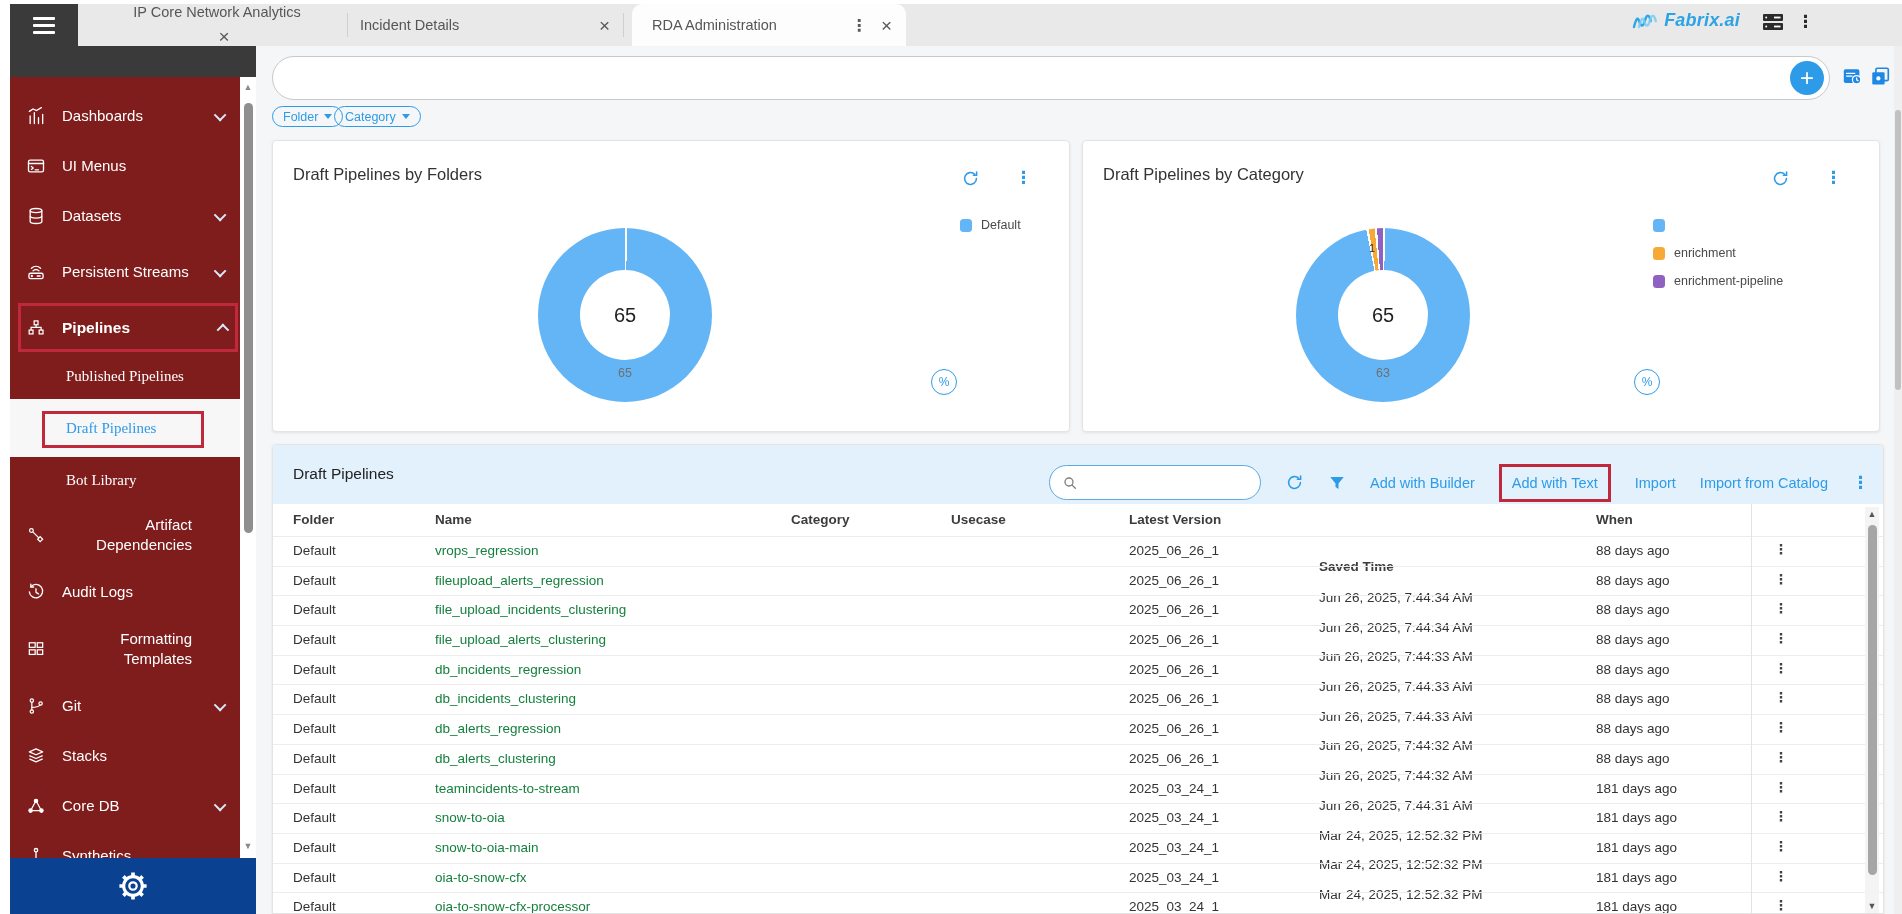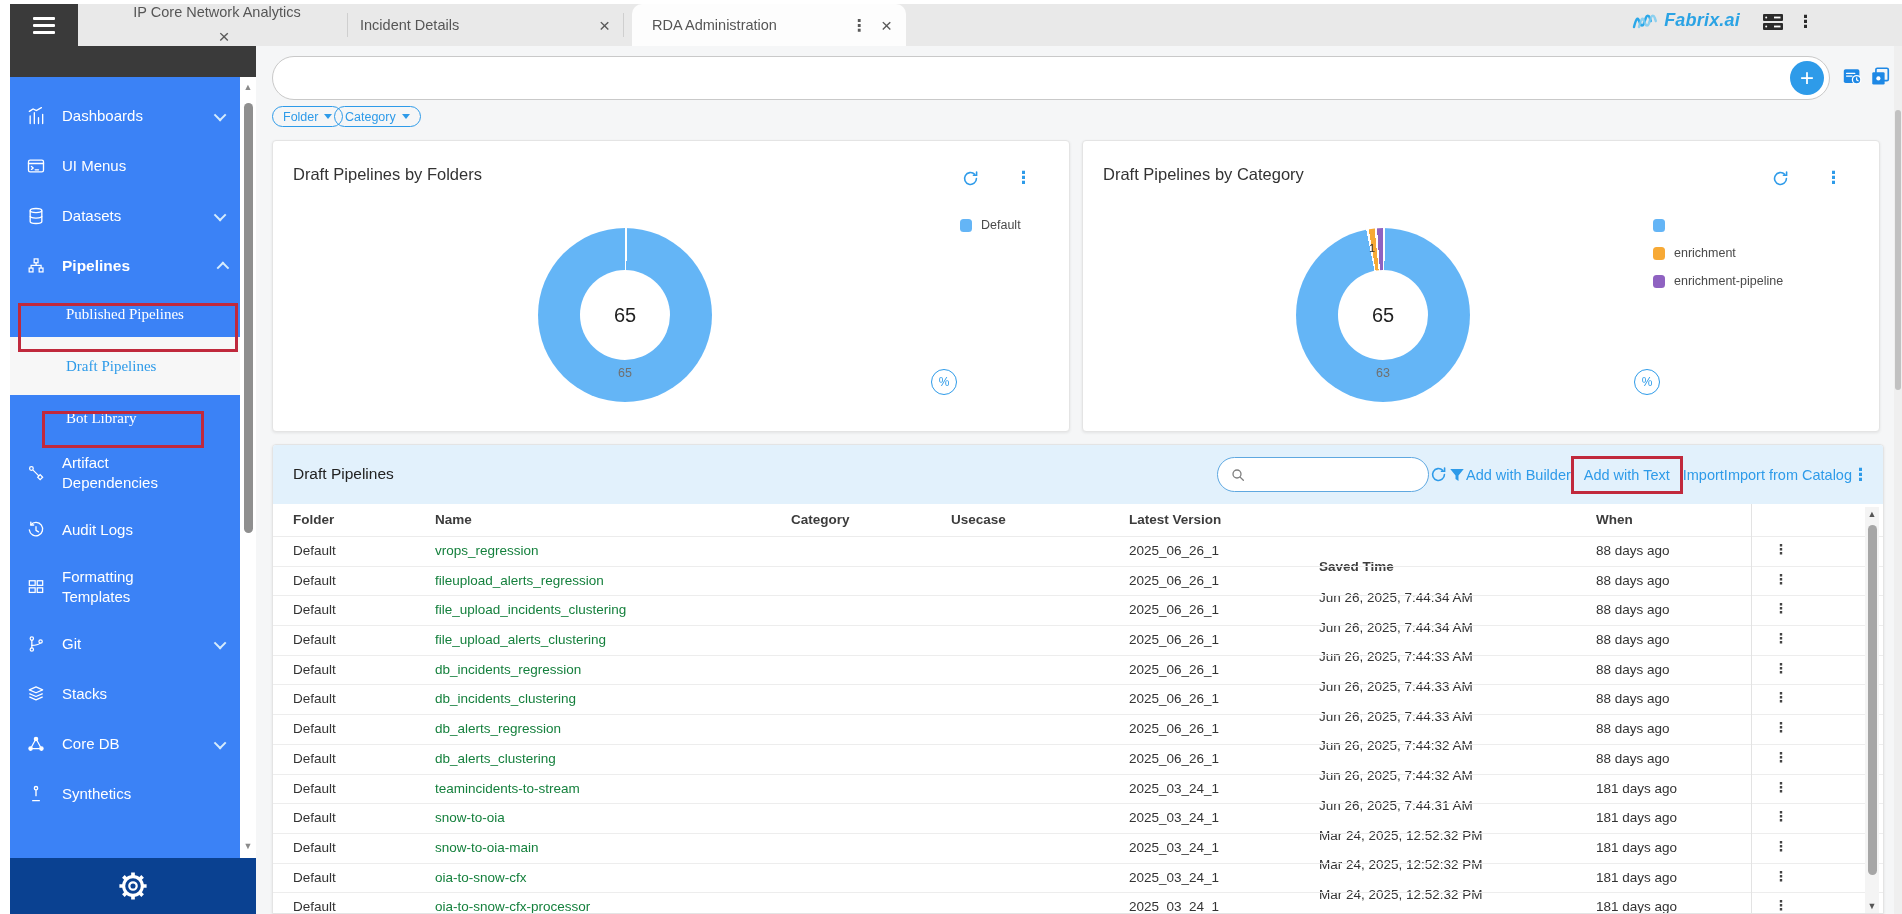--- a/index.html
+++ b/index.html
@@ -23,30 +23,30 @@
   .tab.t2{left:340px;width:284px;}
   .tab.t3{left:632px;width:274px;background:#fdfdfd;border-radius:10px 10px 0 0;}
   .brand{position:absolute;right:162px;top:10px;display:flex;align-items:center;gap:4px;}
   .brand-name{color:#2ba3e4;font-size:18px;font-weight:bold;font-style:italic;letter-spacing:.2px;}
   .server-ic{position:absolute;right:118px;top:13px;cursor:pointer;}
   .top-kebab{position:absolute;right:88px;top:11px;font-size:17px;color:#2b2b2b;font-weight:bold;cursor:pointer;}
 
   
   .side-strip{position:absolute;left:10px;top:46px;width:246px;height:31px;background:#3a3a3a;}
   .sidebar{position:absolute;left:10px;top:77px;width:246px;height:781px;background:#fff;}
-  .menu{position:absolute;left:0;top:0;width:230px;height:781px;background:#3b82f6;
+  .menu{position:absolute;left:0;top:0;width:230px;height:781px;background:#7f1d1d;
         display:flex;flex-direction:column;padding-top:14px;overflow:hidden;}
   .mi{display:flex;align-items:center;color:#fff;font-size:15px;font-weight:500;
       padding-left:16px;padding-right:14px;cursor:pointer;flex:none;}
   .mi .ic{width:24px;flex:none;display:flex;align-items:center;}
   .mi .lbl{margin-left:12px;line-height:1.35;max-width:130px;}
   .mi .chev{margin-left:auto;width:9px;height:9px;border-left:2px solid #d6ecfc;border-bottom:2px solid #d6ecfc;flex:none;}
   .chev.down{transform:rotate(-45deg) translateY(-2px);}
   .chev.up{transform:rotate(135deg) translateY(-2px);}
-  .mi.h50{height:50px;} .mi.h62{height:62px;} .mi.h64{height:64px;}
+  .mi.h50{height:50px;} .mi.h62{height:62px;} .mi.h64{height:64px;text-align:right;}
   .mi.sub{height:46px;padding-left:56px;}
   .mi.sub .lbl{margin-left:0;max-width:170px;font-family:Liberation Serif, serif;}
   .mi.bold{font-weight:700;font-size:15.5px;}
   .mi.active{height:58px;background:#f7f7f7;color:#2e9be9;}
   .mi.clip{height:50px;}
   
   .side-gutter{position:absolute;left:230px;top:0;width:16px;height:781px;background:#fff;}
   .side-gutter .arr{position:absolute;left:1px;width:14px;text-align:center;font-size:9px;color:#8a8a8a;cursor:pointer;}
   .side-thumb{position:absolute;left:4px;top:26px;width:9px;height:430px;background:#8f8f8f;border-radius:5px;cursor:pointer;}
   .side-footer{position:absolute;left:10px;top:858px;width:246px;height:56px;background:#0a4191;
@@ -90,21 +90,21 @@
   .lg-sq{width:12px;height:13px;border-radius:3.5px;flex:none;}
   .lg-txt{font-size:12.5px;color:#4a4a4a;}
   .pct-btn{position:absolute;top:228px;width:26px;height:26px;border:1.5px solid #2e9be9;border-radius:50%;
            color:#2e9be9;font-size:12px;display:flex;align-items:center;justify-content:center;cursor:pointer;background:#fff;}
 
   
   .tcard{position:absolute;left:272px;top:444px;width:1612px;height:470px;background:#fff;
          border:1px solid #e4e4e4;border-radius:4px 4px 0 0;box-shadow:0 1px 3px rgba(0,0,0,.08);overflow:hidden;}
   .tband{position:absolute;left:0;top:0;width:1612px;height:59px;background:#e2f1fc;}
   .t-title{position:absolute;left:20px;top:20px;font-size:15.5px;color:#222;}
-  .toolbar{position:absolute;right:14px;top:0;height:59px;display:flex;align-items:center;}
+  .toolbar{position:absolute;right:14px;top:8px;height:59px;display:flex;align-items:center;gap:24px;}
   .tsearch{width:212px;height:35px;border:1.5px solid #5fa8e0;border-radius:18px;background:#fff;
            display:flex;align-items:center;padding:0 12px;gap:8px;}
   .tsearch input{flex:1;border:none;outline:none;background:transparent;font-size:13px;min-width:0;font-family:inherit;}
   .tbtn{color:#2e9be9;font-size:14.5px;white-space:nowrap;cursor:pointer;background:none;border:none;font-family:inherit;padding:0;}
   .tbtn.boxed{border:3px solid #c0293c;padding:8px 10px;}
   .tb-ic{cursor:pointer;display:flex;}
   .t-kebab{color:#2e9be9;font-size:17px;font-weight:bold;cursor:pointer;}
   .thead{position:absolute;left:0;top:59px;width:1612px;height:33px;background:#fff;border-bottom:1px solid #ececec;}
   .thead span{position:absolute;top:8px;font-size:13.5px;font-weight:bold;color:#3c3c3c;}
   .rows{position:absolute;left:0;top:92px;width:1612px;}
@@ -199,20 +199,33 @@
           <svg width="20" height="20" viewBox="0 0 24 24" fill="none" stroke="#fff" stroke-width="1.6">
             <ellipse cx="12" cy="5.5" rx="7" ry="2.5"></ellipse>
               <path d="M5 5.5v13c0 1.4 3.1 2.5 7 2.5s7-1.1 7-2.5v-13"></path>
               <path d="M5 12c0 1.4 3.1 2.5 7 2.5s7-1.1 7-2.5"></path>
             </svg>
         </span>
         <span class="lbl">Datasets</span>
         <span class="chev down"></span>
       </div>
 
+      <div class="mi h62">
+        <span class="ic">
+          <svg width="20" height="20" viewBox="0 0 24 24" fill="none" stroke="#fff" stroke-width="1.6" stroke-linecap="round">
+            <rect x="3.5" y="13.5" width="17" height="6.5" rx="2"></rect>
+              <circle cx="7" cy="16.8" r=".6" fill="#fff"></circle>
+              <path d="M13.5 16.8H17"></path>
+              <path d="M8.5 10.5c2-1.8 5-1.8 7 0"></path>
+              <path d="M6.5 7.5c3.2-2.9 7.8-2.9 11 0"></path>
+            </svg>
+        </span>
+        <span class="lbl">Persistent Streams</span>
+        <span class="chev down"></span>
+      </div>
 
       <div class="mi h50 bold">
         <span class="ic">
           <svg width="20" height="20" viewBox="0 0 24 24" fill="none" stroke="#fff" stroke-width="1.5">
             <rect x="9.8" y="3.5" width="4.6" height="4.6"></rect>
               <rect x="3.8" y="14.5" width="4.6" height="4.6"></rect>
               <rect x="15.8" y="14.5" width="4.6" height="4.6"></rect>
             <path d="M12.1 8.1v3M6.1 14.5v-3.4h12v3.4"></path>
             </svg>
         </span>

